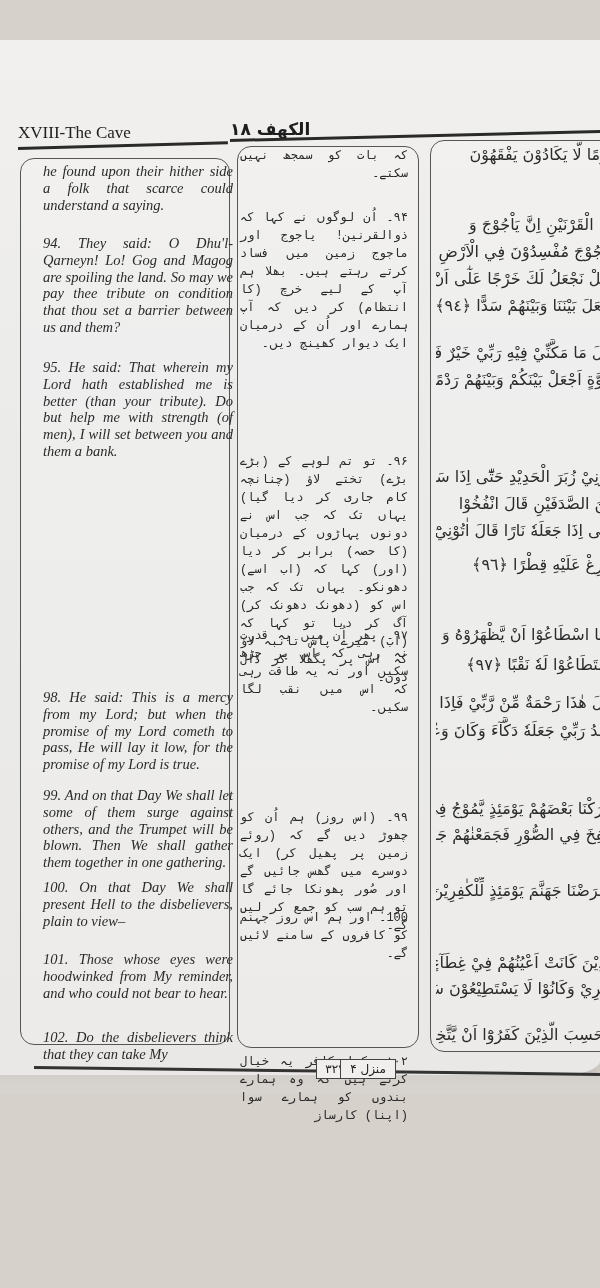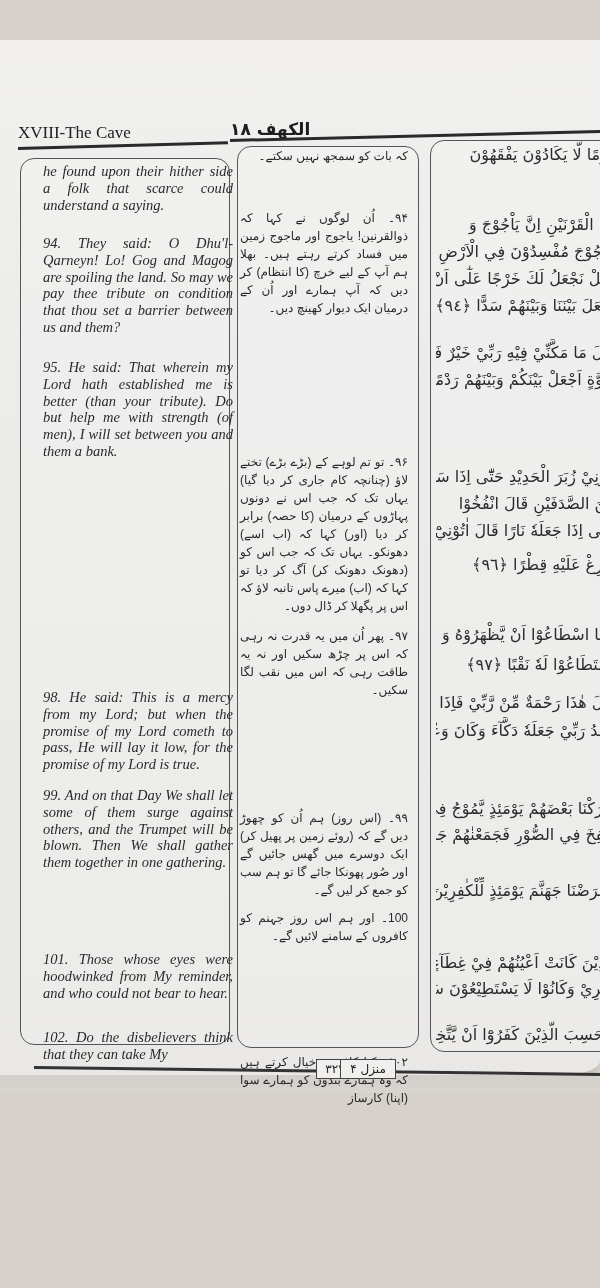--- a/index.html
+++ b/index.html
@@ -46,21 +46,21 @@
   .col-ur { left: 237px; top: 146px; width: 180px; height: 900px; }
   .col-ar { left: 430px; top: 140px; width: 185px; height: 910px; }
 
   .en-verse {
     position: absolute; left: 10px; width: 190px;
     font-family: "Liberation Serif", serif; font-style: italic; font-size: 14.5px;
     line-height: 16.8px; color: #2a2a2a; text-align: justify; margin-left: 12px;
   }
   .ur-verse {
     position: absolute; right: 10px; width: 168px;
-    font-family: Liberation Sans, sans-serif; font-size: 12px; line-height: 18px;
+    font-family: Liberation Mono, monospace; font-size: 12px; line-height: 18px;
     color: #2a2a2a; direction: rtl; text-align: justify;
   }
   .ar-verse {
     position: absolute; right: 0; width: 180px;
     font-family: "DejaVu Sans", sans-serif; font-size: 16px; line-height: 27px;
     color: #2b2b2b; direction: rtl; text-align: right; white-space: nowrap; overflow: hidden;
   }
   .footer-rule {
     position: absolute; left: 34px; top: 1066px; width: 566px; height: 3px; background: #333;
     transform: rotate(0.7deg); transform-origin: left;
@@ -85,20 +85,21 @@
   <span class="header-title-ur">الکھف ۱۸</span>
   <div class="header-rule-right"></div>
 </div>
 
 <div class="col col-en">
   <div class="en-verse" style="top:4px">he found upon their hither side a folk that scarce could understand a saying.</div>
   <div class="en-verse" style="top:76px">94. They said: O Dhu'l-Qarneyn! Lo! Gog and Magog are spoiling the land. So may we pay thee tribute on condition that thou set a barrier between us and them?</div>
   <div class="en-verse" style="top:200px">95. He said: That wherein my Lord hath established me is better (than your tribute). Do but help me with strength (of men), I will set between you and them a bank.</div>
   <div class="en-verse" style="top:530px">98. He said: This is a mercy from my Lord; but when the promise of my Lord cometh to pass, He will lay it low, for the promise of my Lord is true.</div>
   <div class="en-verse" style="top:628px">99. And on that Day We shall let some of them surge against others, and the Trumpet will be blown. Then We shall gather them together in one gathering.</div>
+  <div class="en-verse" style="top:720px">100. On that Day We shall present Hell to the disbelievers, plain to view–</div>
   <div class="en-verse" style="top:792px">101. Those whose eyes were hoodwinked from My reminder, and who could not bear to hear.</div>
   <div class="en-verse" style="top:870px">102. Do the disbelievers think that they can take My</div>
 </div>
 
 <div class="col col-ur">
   <div class="ur-verse" style="top:0px">کہ بات کو سمجھ نہیں سکتے۔</div>
   <div class="ur-verse" style="top:62px">۹۴۔ اُن لوگوں نے کہا کہ ذوالقرنین! یاجوج اور ماجوج زمین میں فساد کرتے رہتے ہیں۔ بھلا ہم آپ کے لیے خرچ (کا انتظام) کر دیں کہ آپ ہمارے اور اُن کے درمیان ایک دیوار کھینچ دیں۔</div>
   <div class="ur-verse" style="top:306px">۹۶۔ تو تم لوہے کے (بڑے بڑے) تختے لاؤ (چنانچہ کام جاری کر دیا گیا) یہاں تک کہ جب اس نے دونوں پہاڑوں کے درمیان (کا حصہ) برابر کر دیا (اور) کہا کہ (اب اسے) دھونکو۔ یہاں تک کہ جب اس کو (دھونک دھونک کر) آگ کر دیا تو کہا کہ (اب) میرے پاس تانبہ لاؤ کہ اس پر پگھلا کر ڈال دوں۔</div>
   <div class="ur-verse" style="top:480px">۹۷۔ پھر اُن میں یہ قدرت نہ رہی کہ اس پر چڑھ سکیں اور نہ یہ طاقت رہی کہ اس میں نقب لگا سکیں۔</div>
   <div class="ur-verse" style="top:662px">۹۹۔ (اس روز) ہم اُن کو چھوڑ دیں گے کہ (روئے زمین پر پھیل کر) ایک دوسرے میں گھس جائیں گے اور صُور پھونکا جائے گا تو ہم سب کو جمع کر لیں گے۔</div>

